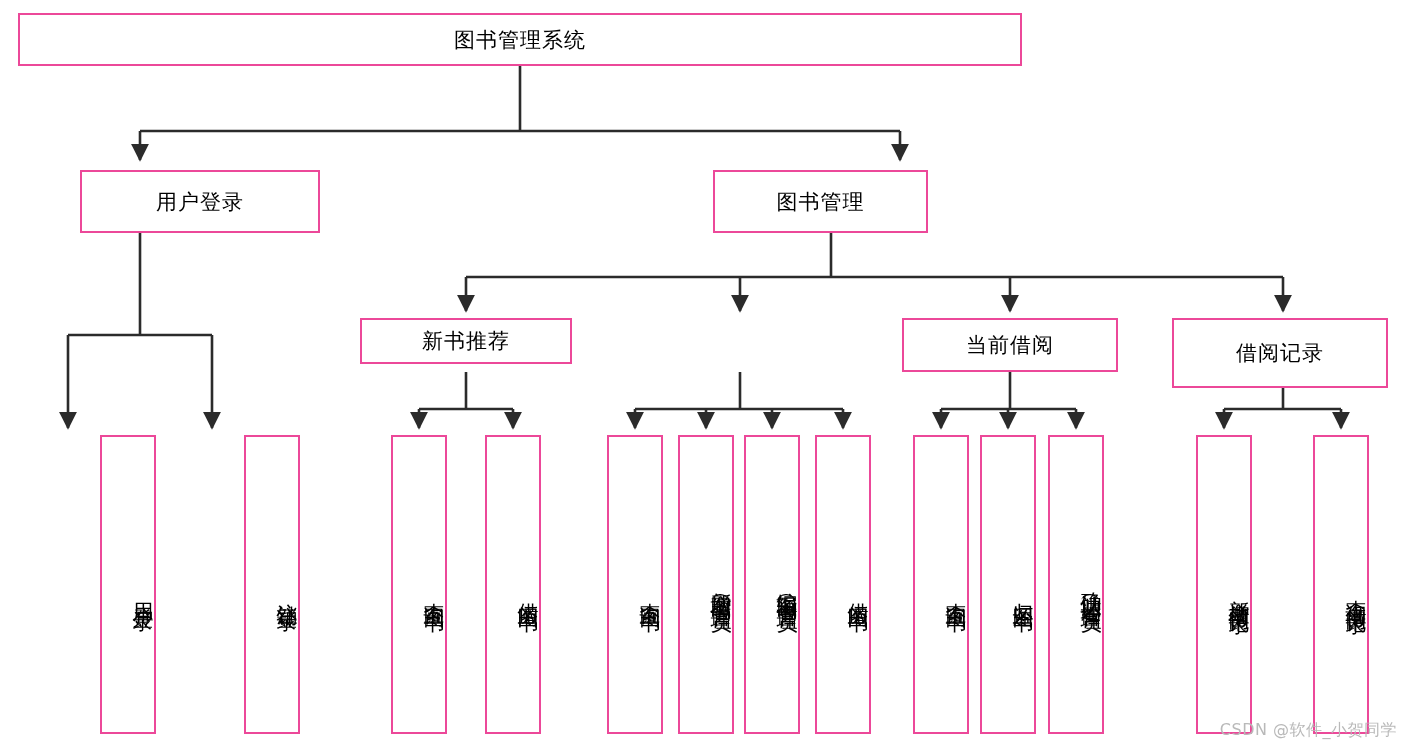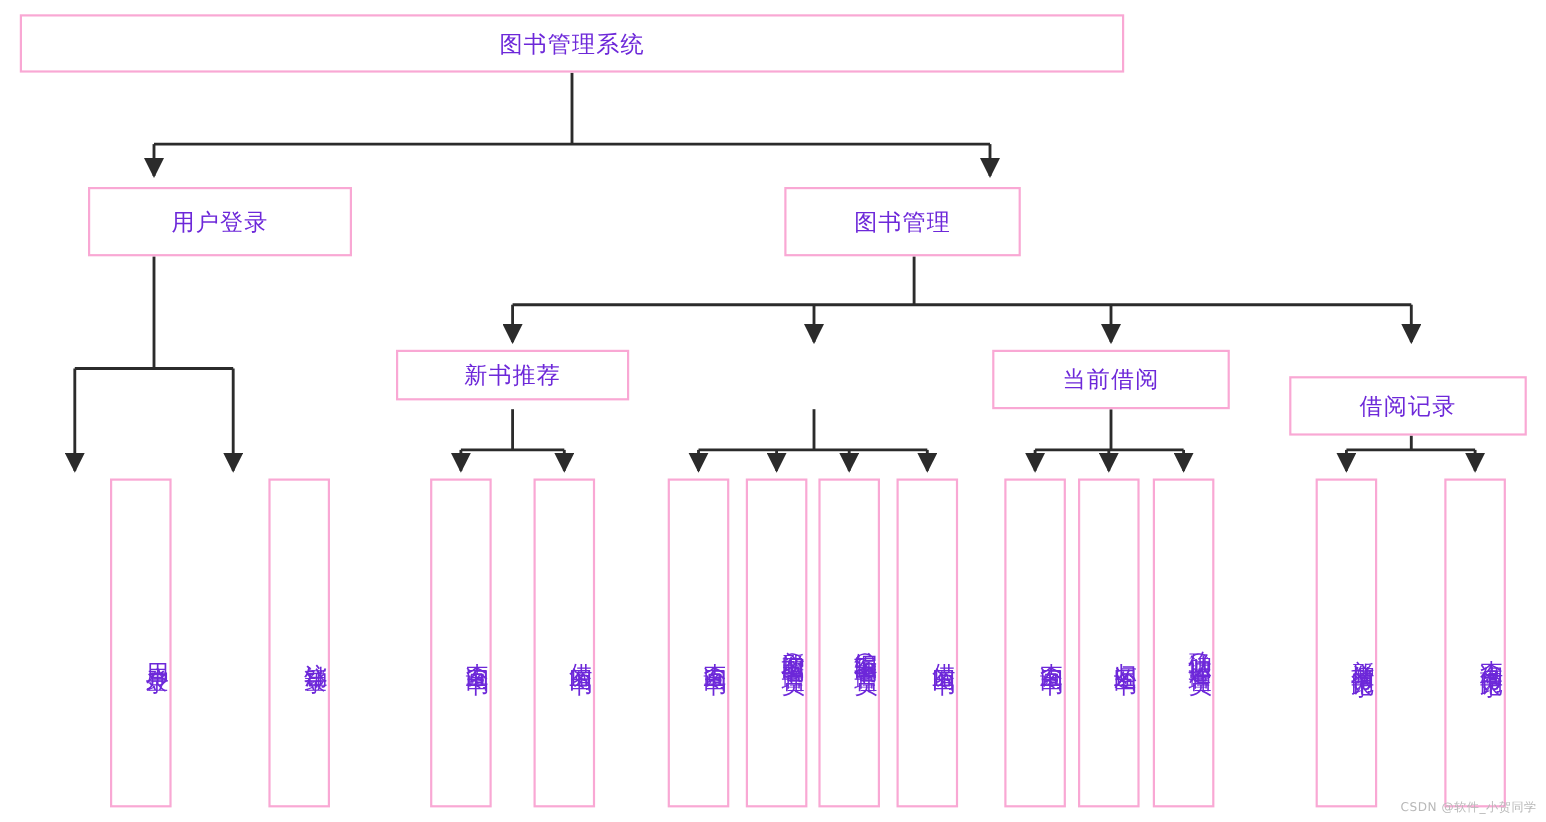--- a/index.html
+++ b/index.html
@@ -23,25 +23,25 @@
     left: 0;
     top: 0;
     width: 1405px;
     height: 747px;
     pointer-events: none;
   }
   .node {
     position: absolute;
     box-sizing: border-box;
     background: #ffffff;
-    border: 2px solid #f9a8d4;
+    border: 2px solid #ec4899;
     display: flex;
     align-items: center;
     justify-content: center;
-    color: #6d28d9;
+    color: #000000;
     z-index: 2;
   }
   .node.horiz {
     font-size: 21px;
     letter-spacing: 1px;
   }
   .node.vert {
     writing-mode: vertical-rl;
     text-orientation: upright;
     font-size: 21px;
@@ -55,21 +55,21 @@
     padding-top: 8px;
   }
   .label {
     display: block;
     white-space: nowrap;
   }
   .watermark {
     position: absolute;
     right: 8px;
     bottom: 6px;
-    font-size: 11px;
+    font-size: 16px;
     color: #b9b9b9;
     letter-spacing: 0.5px;
     z-index: 5;
     white-space: nowrap;
   }
 </style>
 </head>
 <body>
 
 <div id="canvas">
@@ -134,21 +134,21 @@
   <div class="node horiz" style="left:713px; top:170px; width:215px; height:63px;">
     <span class="label">图书管理</span>
   </div>
 
   <div class="node horiz" style="left:360px; top:318px; width:212px; height:46px;">
     <span class="label">新书推荐</span>
   </div>
   <div class="node horiz" style="left:902px; top:318px; width:216px; height:54px;text-align:right;">
     <span class="label">当前借阅</span>
   </div>
-  <div class="node horiz" style="left:1172px; top:318px; width:216px; height:54px;margin-top:24px;">
+  <div class="node horiz" style="left:1172px; top:318px; width:216px; height:70px;">
     <span class="label">借阅记录</span>
   </div>
 
   <div class="node vert" style="left:100px; top:435px; width:56px; height:299px;">
     <span class="label">用户登录</span>
   </div>
   <div class="node vert" style="left:244px; top:435px; width:56px; height:299px;">
     <span class="label">注销登录</span>
   </div>
 

